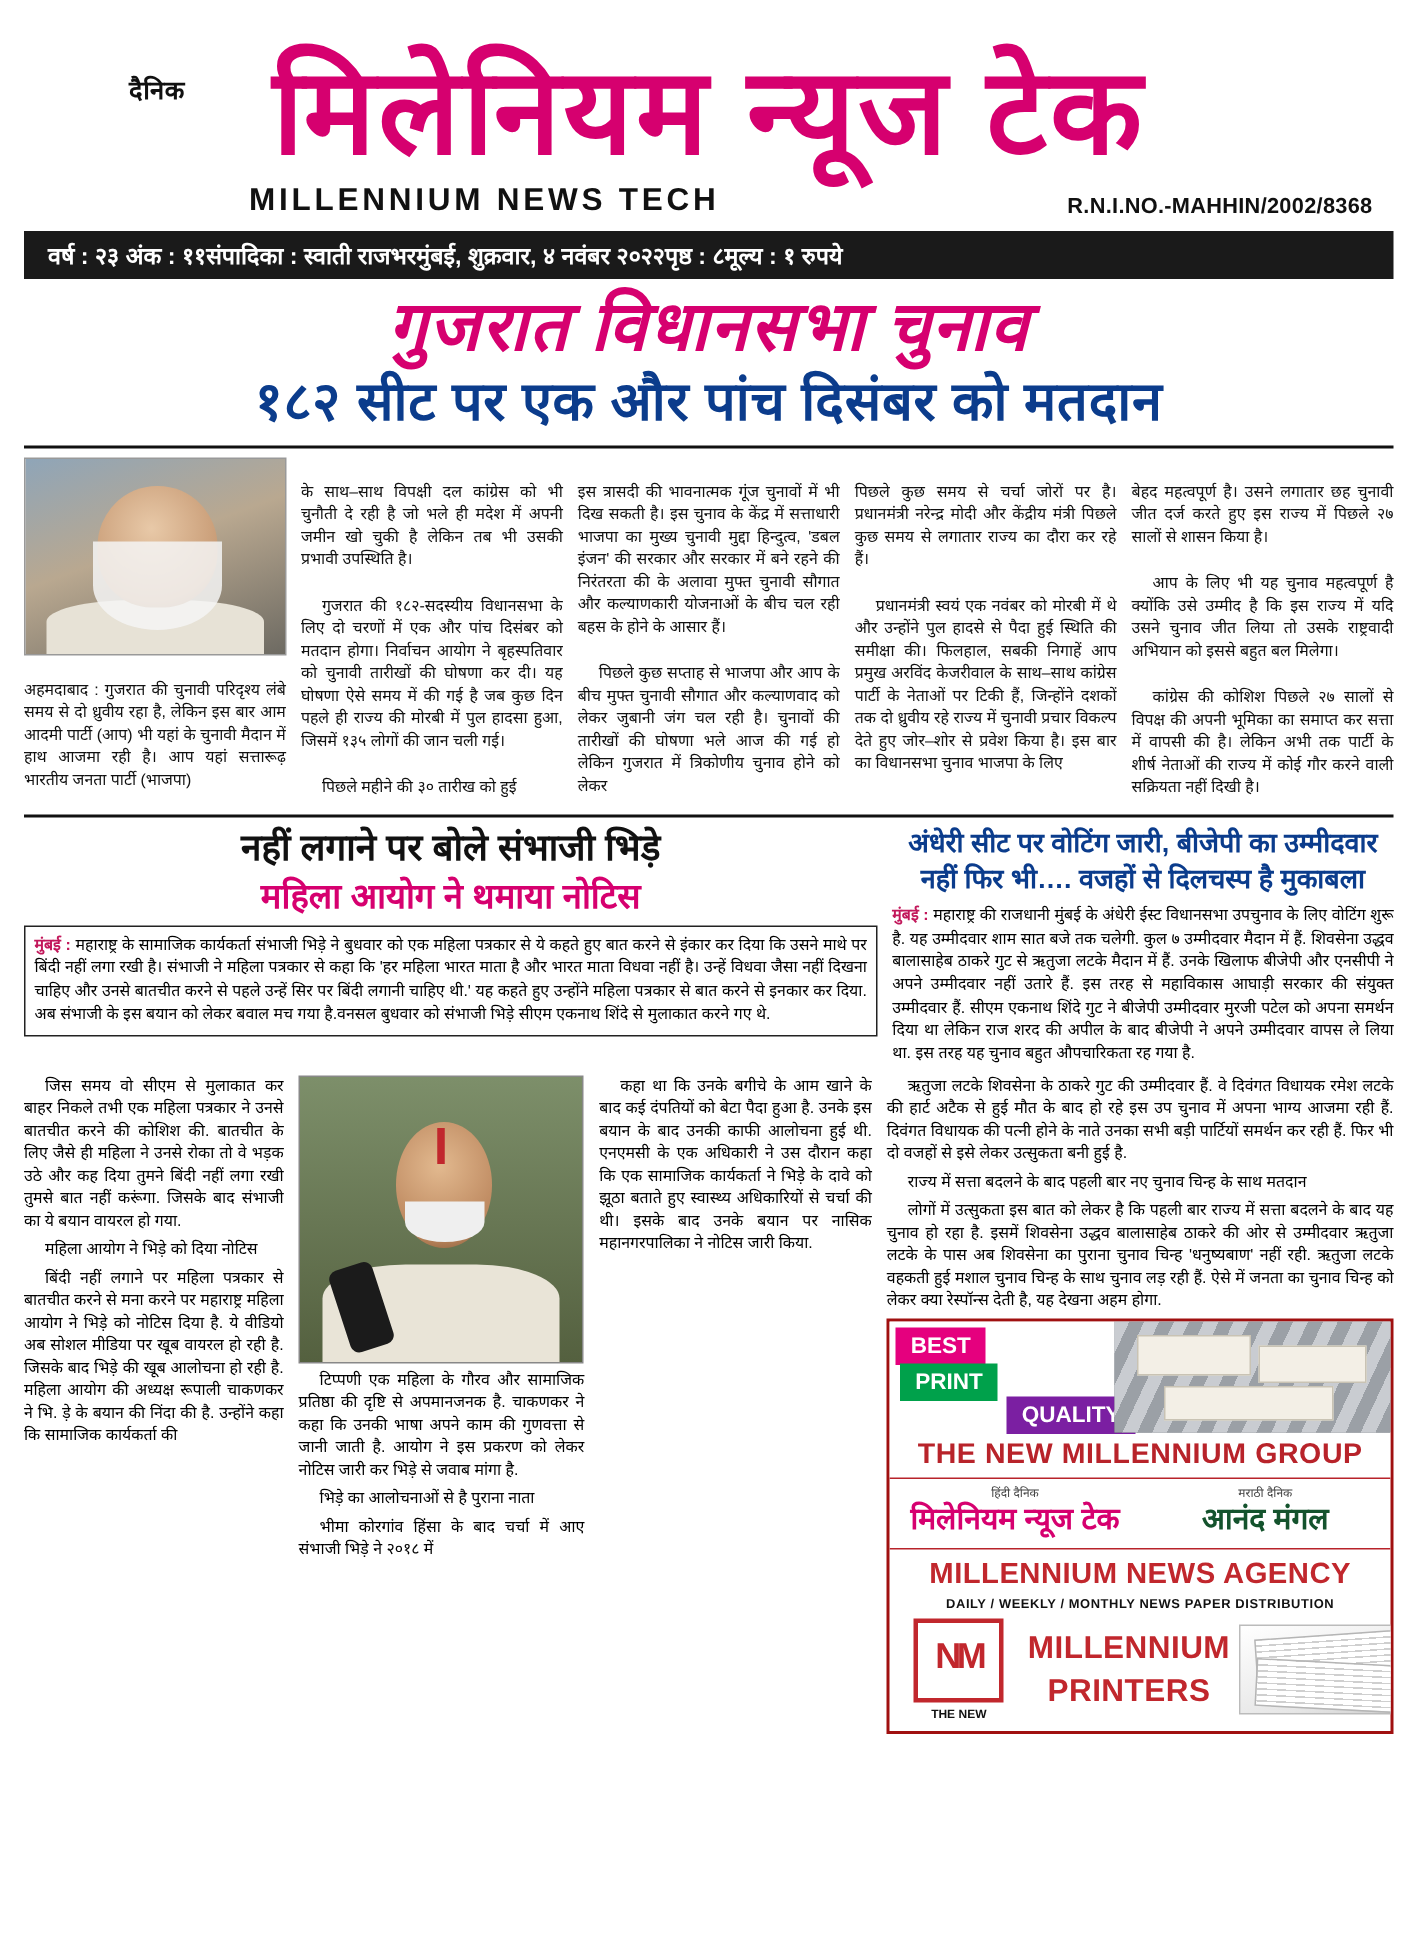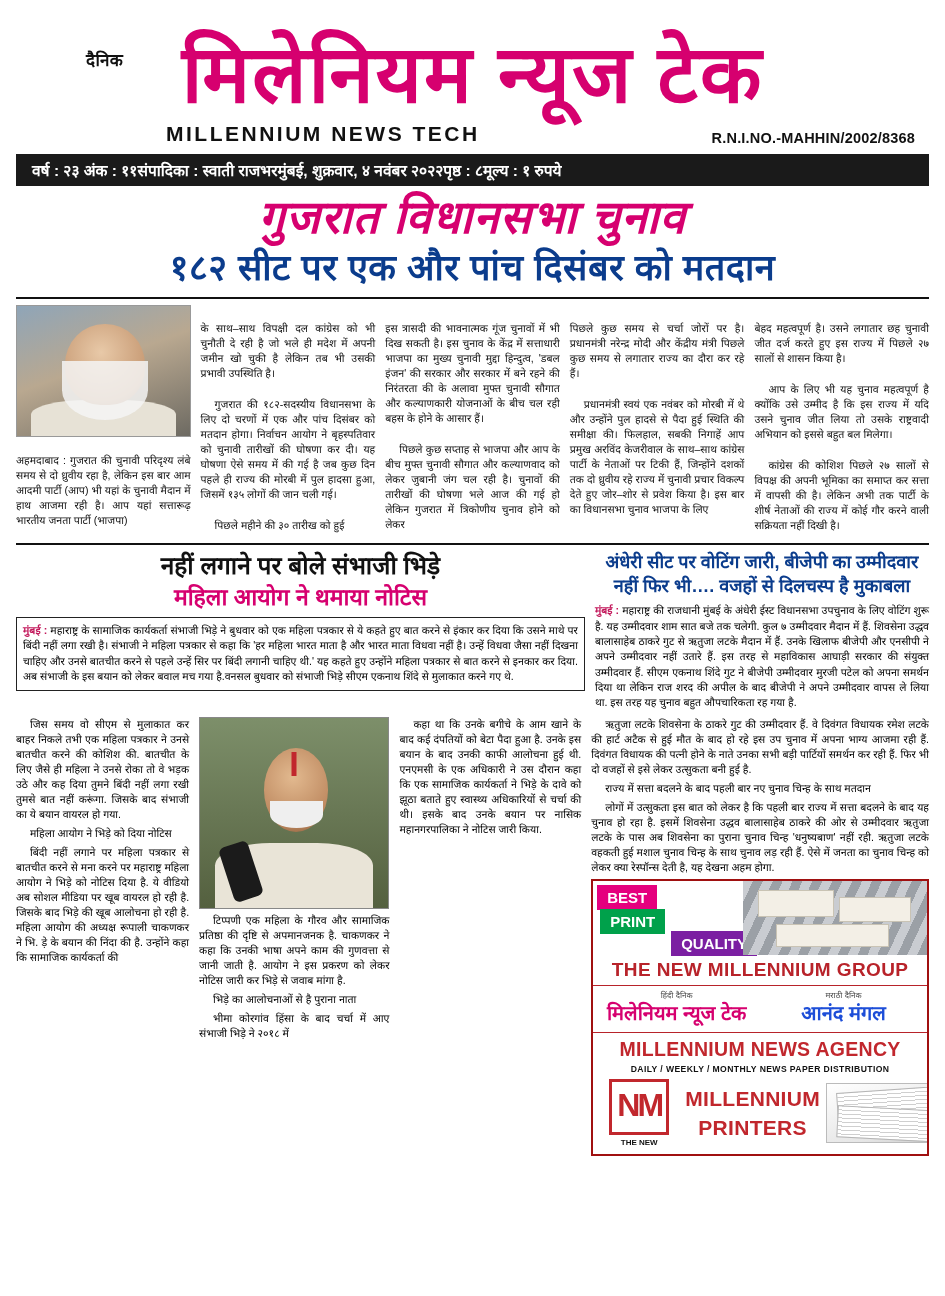--- a/index.html
+++ b/index.html
@@ -340,21 +340,21 @@
     margin-bottom: -2px;
   }
   .ad-brand .name-pink {
     font-size: 20px;
     font-weight: bold;
     color: #d6006f;
   }
   .ad-brand .name-red {
     font-size: 20px;
     font-weight: bold;
-    color: #1d4ed8;
+    color: #14532d;
   }
   .ad-agency {
     text-align: center;
     padding: 3px 0 1px 0;
   }
   .ad-agency .line1 {
     font-size: 19.5px;
     font-weight: bold;
     color: #c1272d;
     letter-spacing: 0.3px;
@@ -375,21 +375,21 @@
     width: 80px;
     text-align: center;
     flex: none;
   }
   .ad-logo .mark {
     width: 54px;
     height: 50px;
     margin: 0 auto;
     border: 3px solid #c1272d;
     color: #c1272d;
-    font-size: 32px;
+    font-size: 24px;
     font-weight: bold;
     line-height: 46px;
     letter-spacing: -3px;
   }
   .ad-logo .sub {
     font-size: 8px;
     font-weight: bold;
     color: #111;
     margin-top: 2px;
   }

